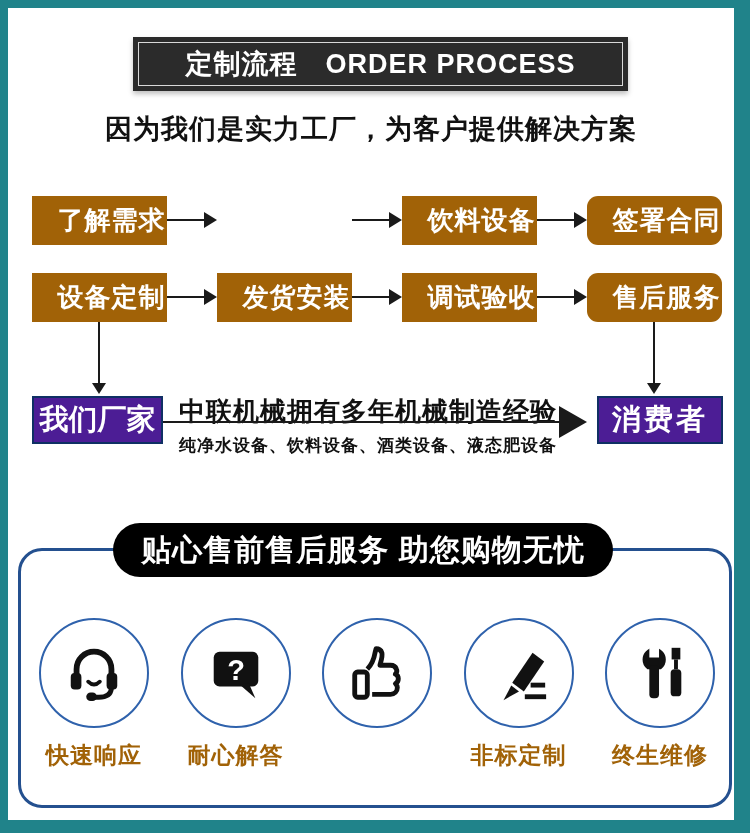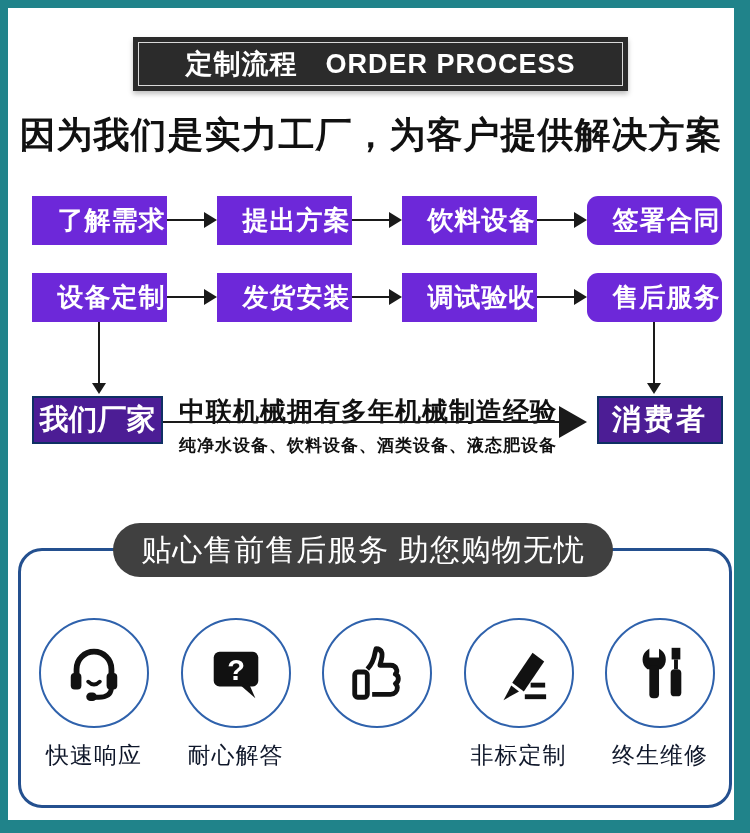--- a/index.html
+++ b/index.html
@@ -23,25 +23,25 @@
     display:flex; align-items:center; justify-content:center;
   }
   .header-box .inner-border {
     position:absolute; left:5px; top:5px; right:5px; bottom:5px;
     border:1px solid #d9d9d9;
   }
   .header-box span { color:#fff; font-weight:bold; font-size:27px; letter-spacing:1px; }
   .header-box .cn { margin-right:28px; }
   .subtitle {
     position:absolute; left:0; top:103px; width:100%;
-    text-align:center; font-size:36px; font-weight:bold; letter-spacing:1px;
+    text-align:center; font-size:27px; font-weight:bold; letter-spacing:1px;
   }
   
   .flow-box {
-    position:absolute; width:135px; height:49px; background:#6d28d9;
+    position:absolute; width:135px; height:49px; background:#a16207;
     color:#fff; font-size:26px; font-weight:bold; letter-spacing:1px;
     display:flex; align-items:center; justify-content:center;padding-left:24px;
   }
   .r1 { top:188px; } .r2 { top:265px; }
   .c1 { left:24px; } .c2 { left:209px; } .c3 { left:394px; } .c4 { left:579px;border-radius:11px; }
   .harrow { position:absolute; width:50px; height:16px; }
   .harrow::before {
     content:""; position:absolute; left:0; top:7px; right:11px; height:2px; background:#1a1a1a;
   }
   .harrow::after {
@@ -78,51 +78,50 @@
     position:absolute; left:150px; width:420px; top:426px;
     text-align:center; font-size:17px; font-weight:bold; letter-spacing:1px;
   }
   
   .panel {
     position:absolute; left:10px; top:540px; width:714px; height:260px;
     border:3px solid #24508f; border-radius:24px; background:#fff;
   }
   .pill {
     position:absolute; left:105px; top:515px; width:500px; height:54px;
-    background:#404040; border-radius:27px; z-index:2;
-    display:flex; align-items:center; justify-content:center;
-    color:#fff; font-size:30px; font-weight:normal; letter-spacing:1px;
+    background:#000000; border-radius:27px; z-index:2;
+    display:flex; align-items:center; justify-content:center;
+    color:#fff; font-size:30px; font-weight:bold; letter-spacing:1px;
   }
   .service-row {
     position:absolute; left:20px; top:610px; width:698px;
     display:flex; justify-content:space-between; z-index:3;
   }
   .service-item { width:132px; text-align:center; }
   .circle {
     width:110px; height:110px; margin:0 auto; background:#fff;
     border:2px solid #2f62ac; border-radius:50%;
     display:flex; align-items:center; justify-content:center;
   }
-  .service-label { margin-top:12px; font-size:23px; font-weight:400; color:#0f172a; letter-spacing:1px; }
+  .service-label { margin-top:12px; font-size:23px; font-weight:700; color:#a16207; letter-spacing:1px; }
   svg { display:block; }
 </style>
 </head>
 <body>
 
 <div class="card">
 
   <div class="header-box">
     <div class="inner-border"></div>
     <span class="cn">定制流程</span>
     <span class="en">ORDER PROCESS</span>
   </div>
   <div class="subtitle">因为我们是实力工厂，为客户提供解决方案</div>
 
   <div class="flow-box r1 c1">了解需求</div>
-  <div class="flow-box r1 c2">提出方案</div>
   <div class="flow-box r1 c3">饮料设备</div>
   <div class="flow-box r1 c4">签署合同</div>
   <div class="harrow ha-r1 ha-c1"></div>
   <div class="harrow ha-r1 ha-c2"></div>
   <div class="harrow ha-r1 ha-c3"></div>
 
   <div class="flow-box r2 c1">设备定制</div>
   <div class="flow-box r2 c2">发货安装</div>
   <div class="flow-box r2 c3">调试验收</div>
   <div class="flow-box r2 c4">售后服务</div>

